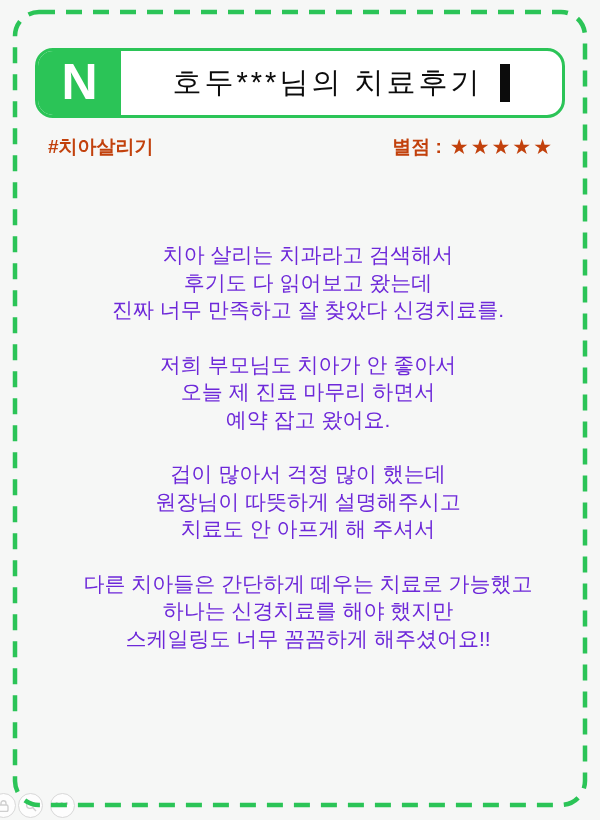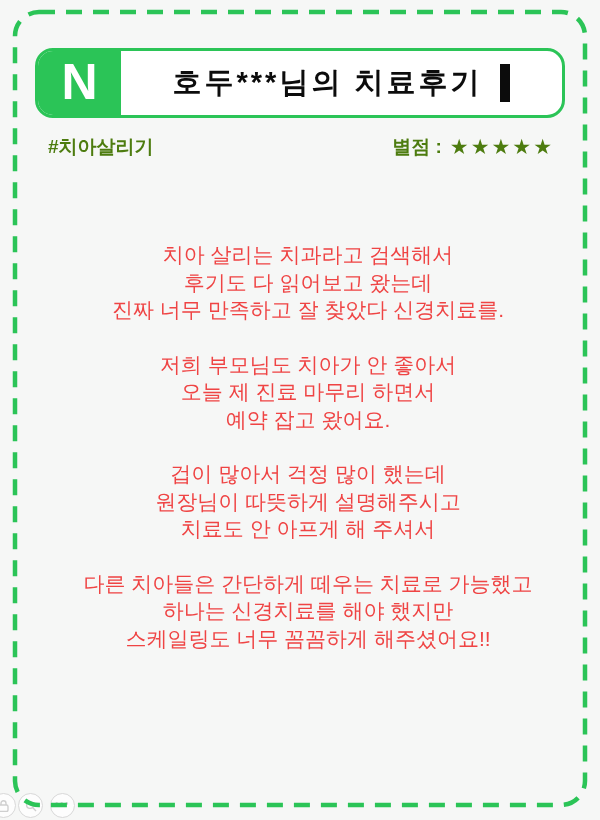--- a/index.html
+++ b/index.html
@@ -56,62 +56,62 @@
   }
   .title-area {
     flex: 1;
     display: flex;
     align-items: center;
     justify-content: center;
     gap: 18px;
   }
   .title-text {
     font-size: 29px;
-    font-weight: 700;
+    font-weight: 400;
     letter-spacing: 3px;
     color: #0c0c0c;
     white-space: nowrap;
   }
   .text-cursor {
     width: 10px;
     height: 38px;
     background: #0c0c0c;
   }
 
   
   .meta-row {
     position: absolute;
     left: 48px; right: 46px; top: 134px;
     display: flex;
     justify-content: space-between;
     align-items: center;
     font-size: 19px;
     font-weight: 700;
-    color: #4d7c0f;
+    color: #c2410c;
     z-index: 2;
   }
   .rating {
     display: flex;
     align-items: center;
     gap: 8px;
   }
   .rating-stars {
     letter-spacing: 2px;
     font-size: 21px;
   }
 
   
   .review-body {
     position: absolute;
     left: 20px; right: 4px; top: 214px;
     text-align: center;
     font-size: 21px;
     font-weight: 500;
     line-height: 27.5px;
-    color: #ef4444;
+    color: #6d28d9;
     z-index: 2;
   }
   .review-paragraph {
     margin: 0 0 27px 0;
   }
   .review-line {
     white-space: nowrap;
   }
 
   

